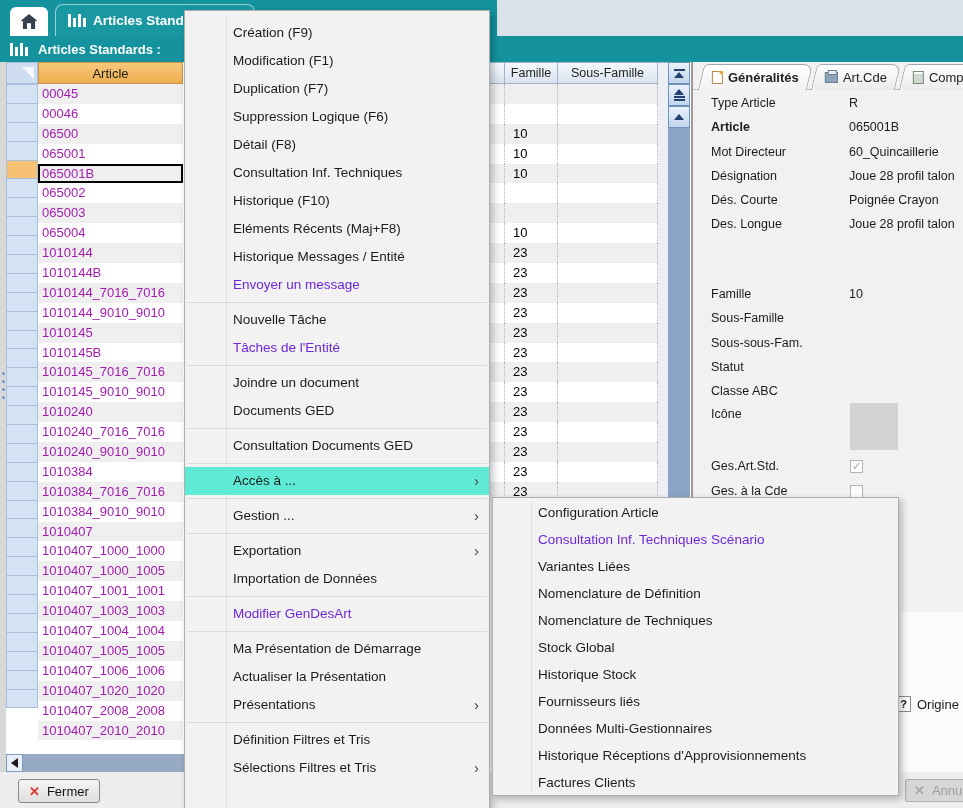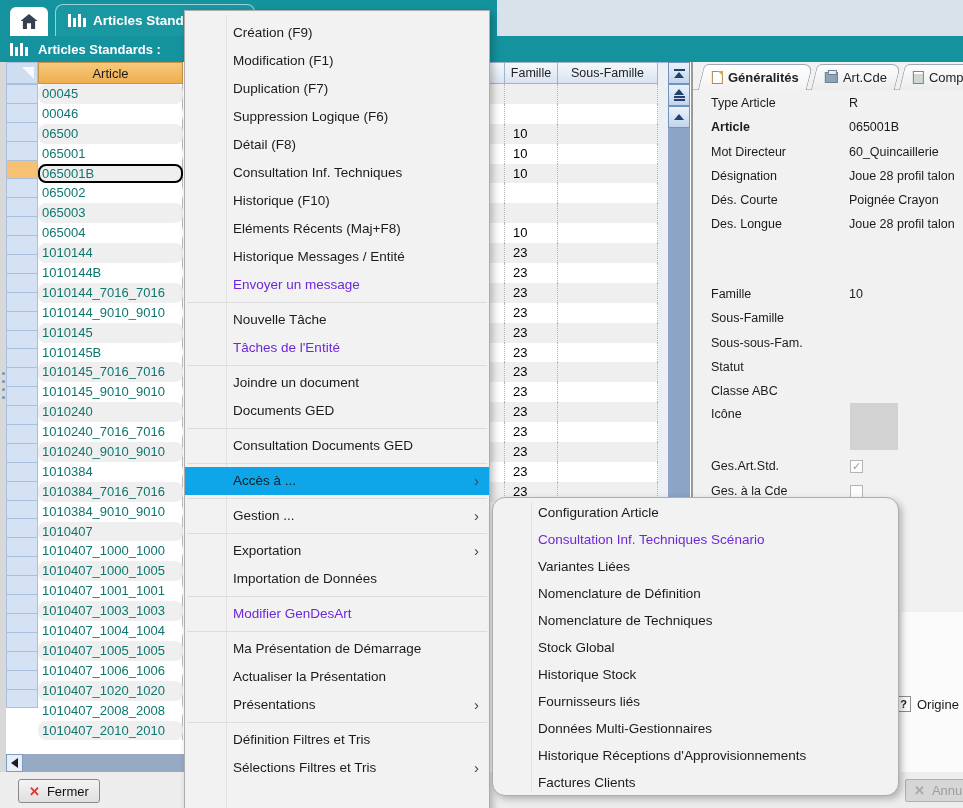--- a/index.html
+++ b/index.html
@@ -34,22 +34,22 @@
   .corner-tri{position:absolute;right:3px;bottom:4px;width:0;height:0;
               border-right:12px solid transparent;border-bottom:12px solid #f6f9fd;transform:rotate(180deg);}
   .art-header{left:38px;top:62px;width:145px;height:22px;background:linear-gradient(#f6c97d,#efae4e);
               border:1px solid #c79448;box-sizing:border-box;display:flex;align-items:center;justify-content:center;
               font-size:13px;color:#1a1a1a;}
   .sel-col{left:6px;top:84px;width:32px;height:657px;}
   .sel-cell{width:32px;height:19.9px;box-sizing:border-box;background:#d5e2f4;border:1px solid #a9bfdc;margin-top:-1px;}
   .sel-cell:first-child{margin-top:0;}
   .sel-current{background:#f6c172;}
   .art-col{left:38px;top:84px;width:145px;height:657px;background:#fff;border-right:1px solid #bcbcbc;box-sizing:border-box;}
-  .art-cell{width:145px;height:19.9px;line-height:19.9px;font-size:13px;color:#0f766e;padding-left:4px;
-            box-sizing:border-box;background:#efefef;white-space:nowrap;overflow:hidden;border-radius:8px;}
+  .art-cell{width:145px;height:19.9px;line-height:19.9px;font-size:13px;color:#a21caf;padding-left:4px;
+            box-sizing:border-box;background:#efefef;white-space:nowrap;overflow:hidden;}
   .art-cell.odd{background:#ffffff;}
   .art-current{outline:2px solid #000;outline-offset:-2px;position:relative;z-index:3;}
   .hscroll{left:6px;top:754px;width:178px;height:18px;background:#97aac3;display:flex;}
   .hscroll-btn{width:17px;height:18px;background:#e9eff8;border:1px solid #7e9cc0;box-sizing:border-box;
                display:flex;align-items:center;justify-content:center;}
   .tri-left{width:0;height:0;border-top:5px solid transparent;border-bottom:5px solid transparent;border-right:7px solid #1c1c1c;}
   .left-gap{left:6px;top:740px;width:177px;height:14px;background:#ffffff;}
 
   
   .mid-header{left:481px;top:62px;height:22px;display:flex;}
@@ -109,25 +109,25 @@
            font-size:13px;color:#9e9e9e;overflow:hidden;white-space:nowrap;}
   .x-gray{color:#a8a8a8;font-weight:bold;}
 
   
   .menu{background:#f2f2f2;border:1px solid #adadad;box-shadow:3px 3px 7px rgba(0,0,0,.25);box-sizing:border-box;z-index:50;}
   .ctx-menu{left:184px;top:10px;width:306px;height:900px;padding-top:8px;}
   .gutter-line{position:absolute;top:4px;bottom:4px;width:1px;background:#e2e2e2;}
   .menu-item{position:relative;height:28px;line-height:28px;font-size:13.5px;color:#1b1b1b;
              padding-left:48px;white-space:nowrap;overflow:hidden;}
   .menu-item.disabled{color:#6d28d9;}
-  .menu-item.highlight{background:#0ea5e9;}
+  .menu-item.highlight{background:#5eead4;}
   .menu-sep{height:7px;position:relative;}
   .menu-sep::after{content:"";position:absolute;left:2px;right:2px;top:3px;height:1px;background:#dcdcdc;}
   .sub-arrow{position:absolute;right:10px;top:0;font-size:15px;color:#444;}
-  .sub-menu{left:492px;top:497px;width:407px;height:299px;padding-top:1px;z-index:60;border-radius:13px;}
+  .sub-menu{left:492px;top:497px;width:407px;height:299px;padding-top:1px;z-index:60;}
   .sub-menu .menu-item{height:27px;line-height:27px;padding-left:45px;}
 </style>
 </head>
 <body>
 
 <div class="screen">
 
   <div class="abs tabstrip">
     <div class="abs tabstrip-teal"></div>
     <div class="abs home-tab">

